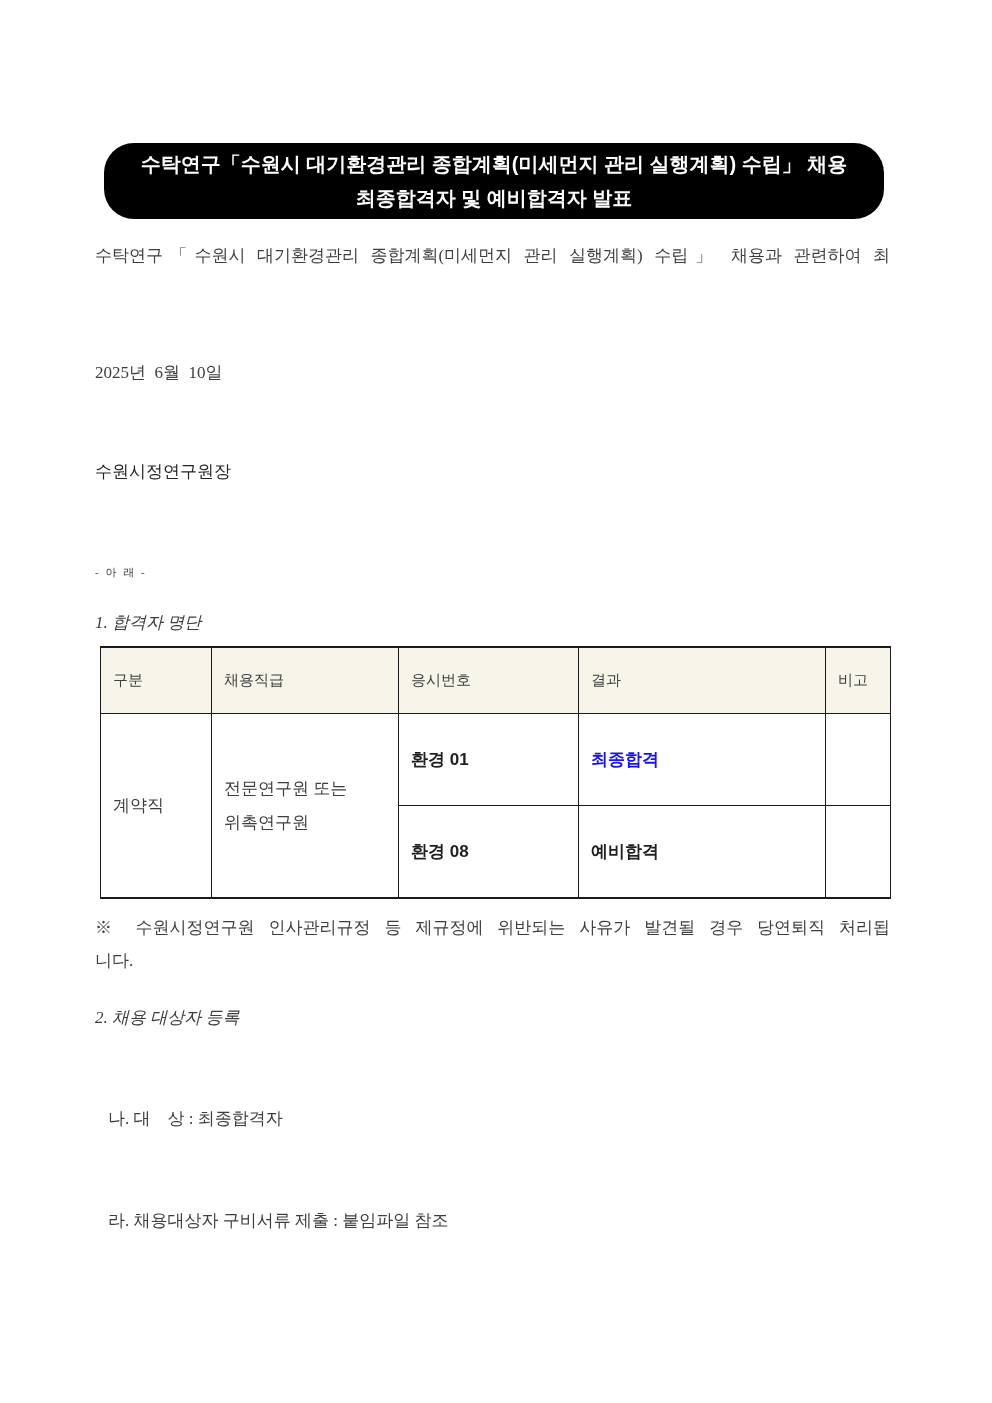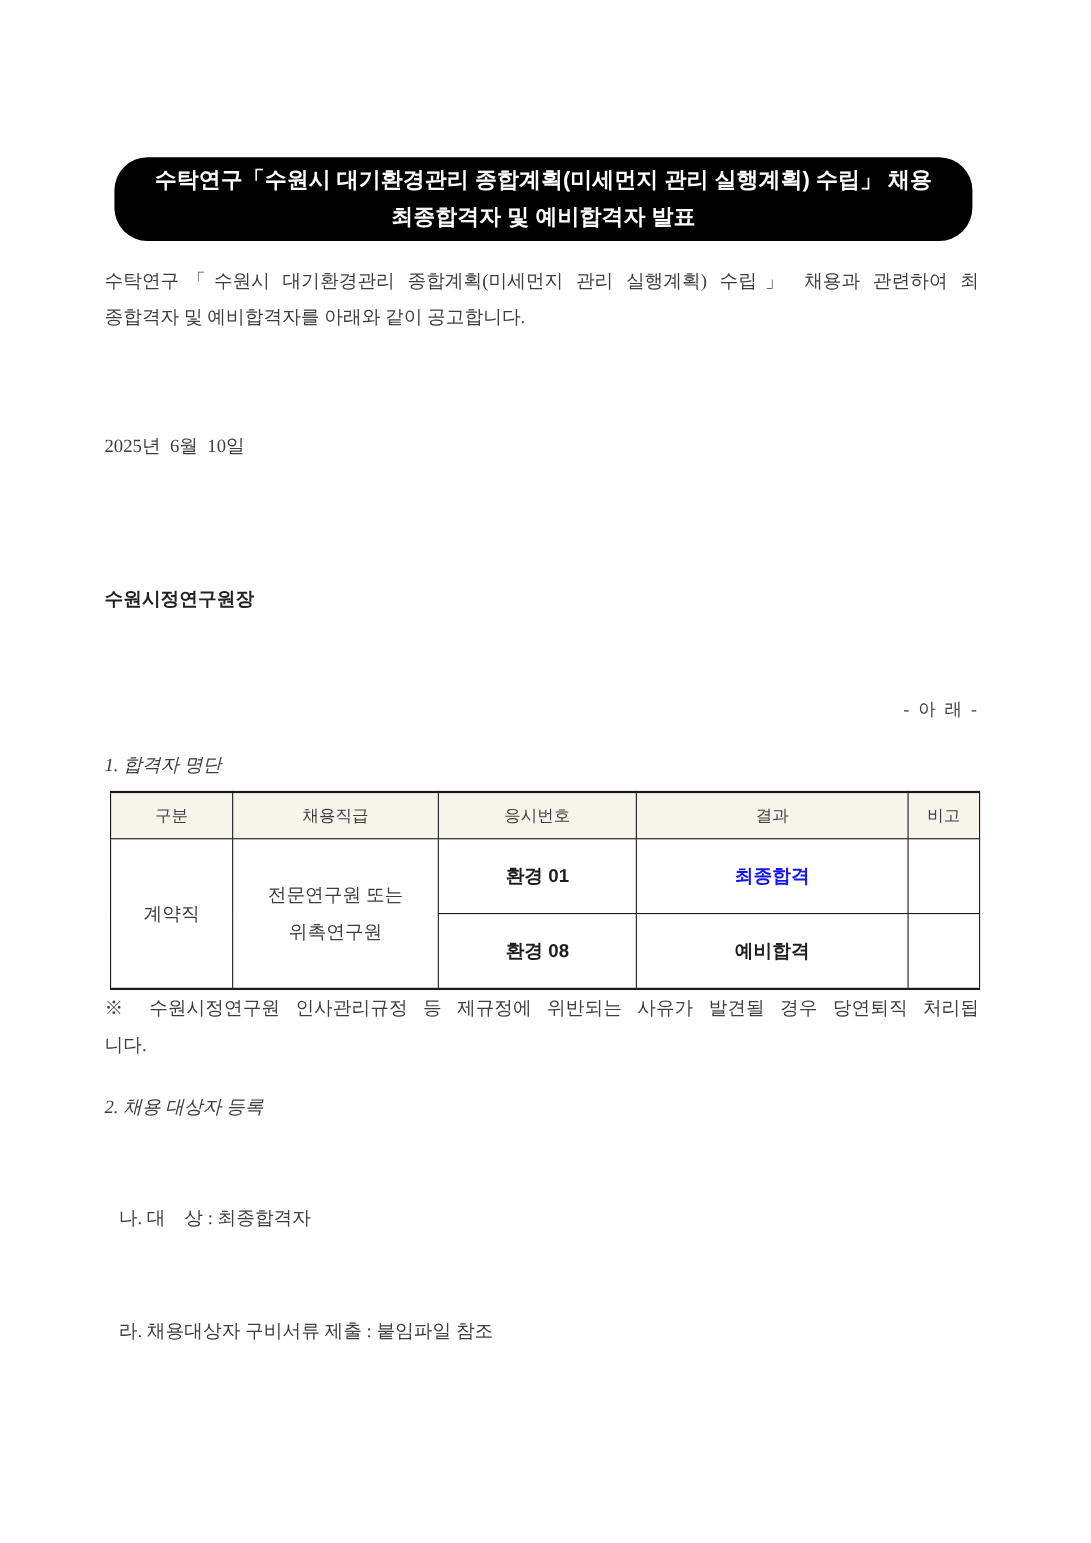--- a/index.html
+++ b/index.html
@@ -33,79 +33,78 @@
     justify-content: center;
     align-items: center;
     text-align: center;
   }
 
   .intro { margin-top: 20px; line-height: 33px; }
   .line-fill { text-align: justify; text-align-last: justify; white-space: normal; }
   .line-rest { text-align: left; }
 
   .date-block { margin-top: 18px; text-align: left; line-height: 33px; white-space: pre-wrap; }
-  .signer { font-weight: bold; color: #222222; margin-top: 40px; }
+  .signer { font-weight: normal; color: #222222; }
 
-  .below-divider { margin-top: 2px; text-align: right; font-size: 16px; letter-spacing: 2px; line-height: 33px; }
+  .below-divider { margin-top: 2px; text-align: left; font-size: 11px; letter-spacing: 2px; line-height: 33px; }
 
   .sec-heading { line-height: 33px; white-space: pre-wrap; font-style: italic; }
   .s1 { margin-top: 17px; }
   .s2 { margin-top: 24px; }
 
   
   .result-table {
     margin-top: 7px;
     margin-left: 5px;
     width: 790px;
     border-collapse: collapse;
     table-layout: fixed;
     border: 1px solid #1a1a1a;
     border-top: 2px solid #1a1a1a;
     border-bottom: 2px solid #1a1a1a;
   }
   .result-table td, .result-table th {
     border: 1px solid #1a1a1a;
-    text-align: center;
+    text-align: left;
     vertical-align: middle;
-    padding: 0;
+    padding: 12px;
   }
   .result-table th {
     background: #f7f4ea;
     height: 41px;
     font-weight: normal;
     font-size: 15px;
     color: #3d3d3d;
   }
   .result-table td { height: 67px; font-size: 17px; }
   .cell-strong {
     font-family: "Liberation Sans", "DejaVu Sans", sans-serif;
     font-weight: bold;
     color: #1f1f1f;
     margin-left: 42px;
   }
   .result-final { color: #1414f0; }
   .pos-cell { line-height: 34px; }
 
-  .note { margin-top: 0; line-height: 33px; }
+  .note { margin-top: 12px; line-height: 33px; }
 
   .sub-items { line-height: 34px; padding-left: 13px; white-space: pre-wrap; }
 </style>
 </head>
 <body>
 
 <div class="page">
 
   <div class="title-banner">
     <div>수탁연구「수원시 대기환경관리 종합계획(미세먼지 관리 실행계획) 수립」 채용</div>
     <div>최종합격자 및 예비합격자 발표</div>
   </div>
 
   <div class="intro">
     <div class="line-fill">수탁연구「수원시 대기환경관리 종합계획(미세먼지 관리 실행계획) 수립」 채용과 관련하여 최</div>
-    <div class="line-rest">종합격자 및 예비합격자를 아래와 같이 공고합니다.</div>
   </div>
 
   <div class="date-block">
     <div>2025년  6월  10일</div>
     <div class="signer">수원시정연구원장</div>
   </div>
 
   <div class="below-divider">- 아 래 -</div>
 
   <div class="sec-heading s1">1. 합격자 명단</div>

